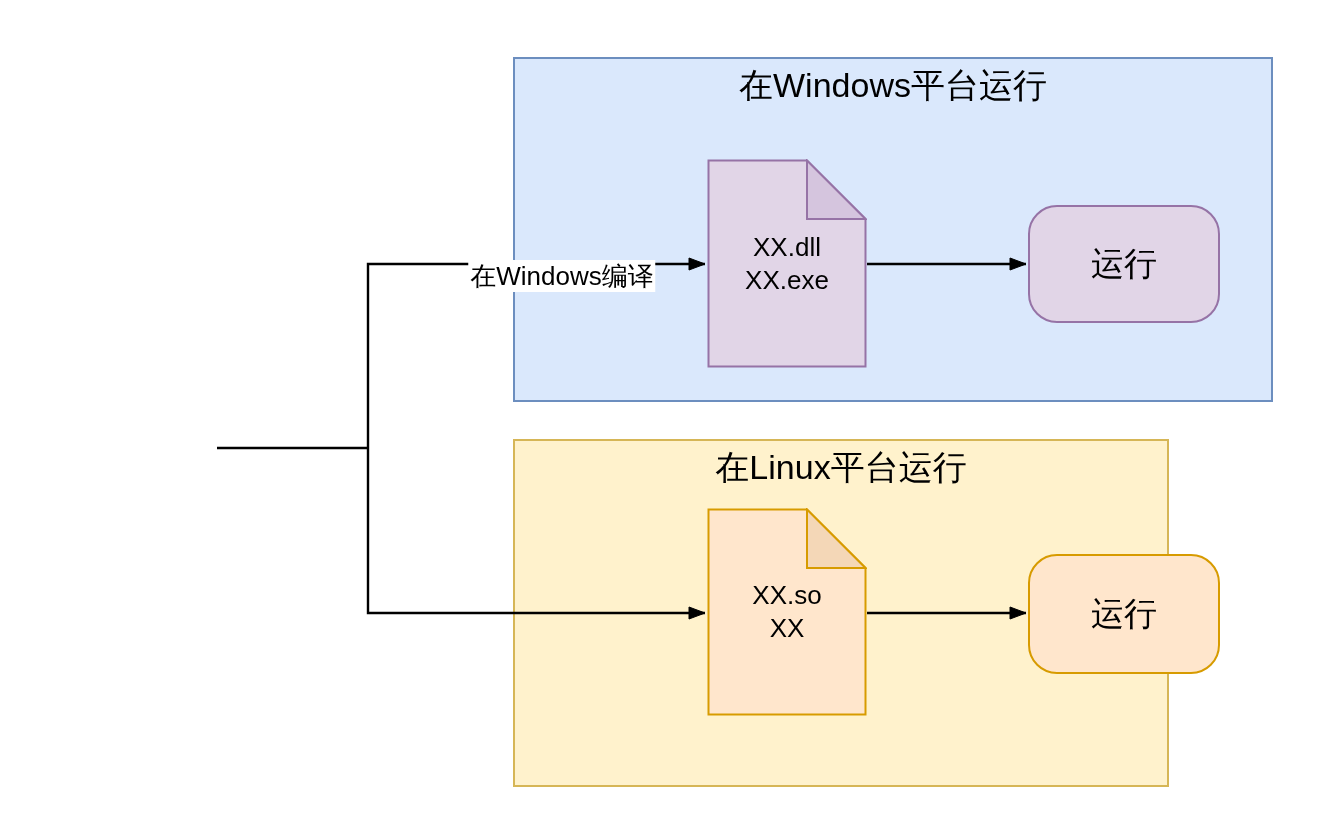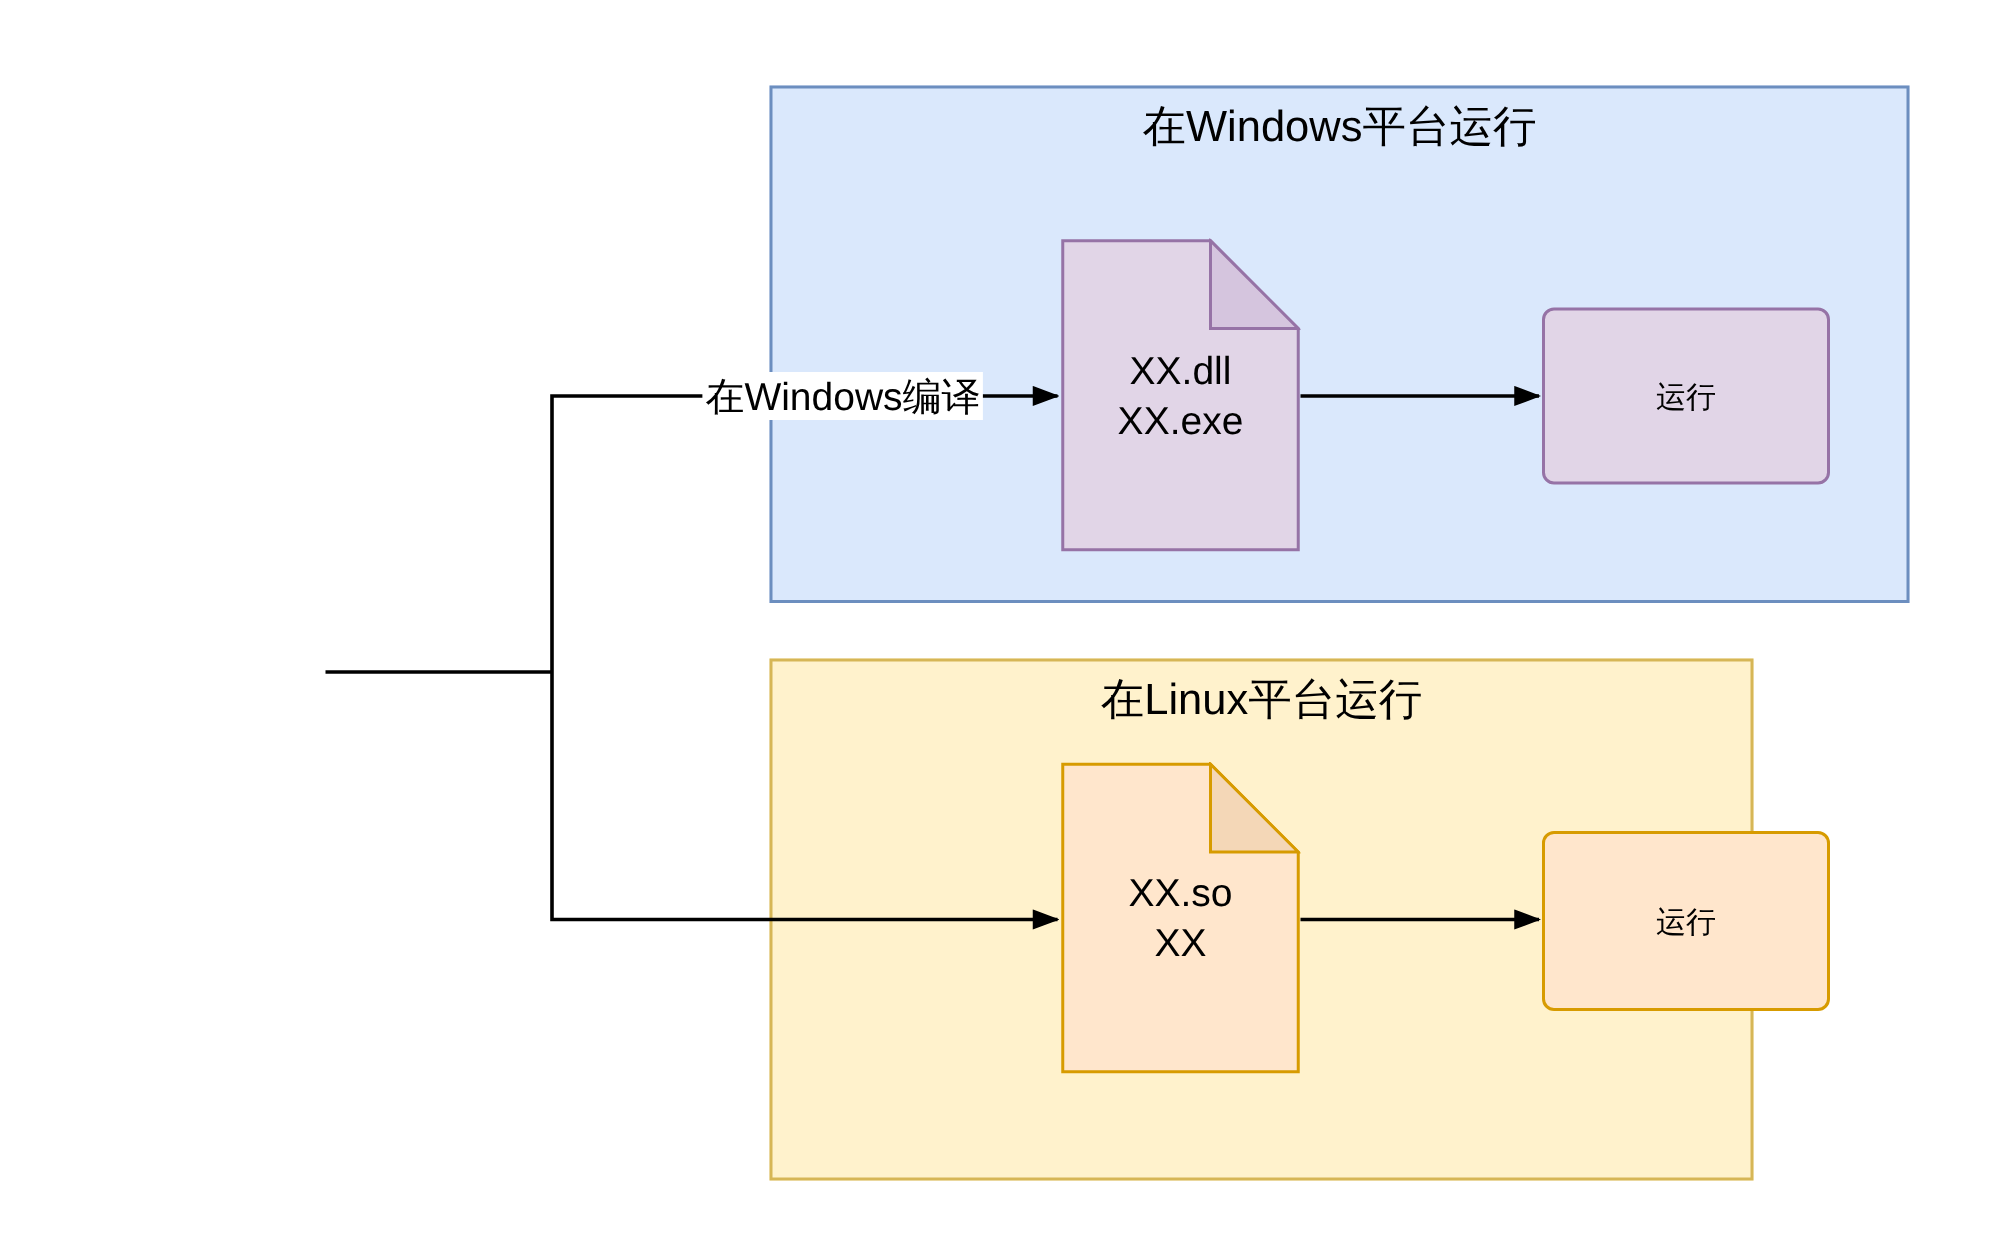--- a/index.html
+++ b/index.html
@@ -26,21 +26,21 @@
     background: #dae8fc; border-color: #6c8ebf;
   }
   .container.linux {
     left: 513px; top: 439px; width: 656px; height: 348px;
     background: #fff2cc; border-color: #d6b656;
   }
   .container-title {
     width: 100%;
     padding-top: 8px;
     text-align: center;
-    font-size: 29px;
+    font-size: 34px;
     line-height: 36px;
     white-space: nowrap;
   }
 
   
   svg.edges {
     position: absolute;
     left: 0; top: 0;
     width: 1338px; height: 832px;
   }
@@ -70,44 +70,44 @@
   }
   .src-doc  { left: 57px;  top: 343px; width: 160px; height: 209px; }
   .win-doc  { left: 707px; top: 159px; width: 160px; height: 209px; }
   .lin-doc  { left: 707px; top: 508px; width: 160px; height: 208px; }
 
   
   .run-box {
     position: absolute;
     width: 192px;
     border: 2px solid;
-    border-radius: 8px;
+    border-radius: 29px;
     display: flex; align-items: center; justify-content: center;
-    font-size: 20px;
+    font-size: 33px;
   }
   .run-box.windows {
     left: 1028px; top: 205px; height: 118px;
     background: #e1d5e7; border-color: #9673a6;
   }
   .run-box.linux {
     left: 1028px; top: 554px; height: 120px;
     background: #ffe6cc; border-color: #d79b00;
   }
 
   
   .edge-label {
     position: absolute;
     transform: translate(-50%, -50%);
     background: #ffffff;
     font-size: 26px;
     line-height: 32px;
     padding: 0 2px;
     white-space: nowrap;
   }
-  .edge-label.windows { left: 562px; top: 264px; }
+  .edge-label.windows { left: 562px; top: 276px; }
   .edge-label.linux   { left: 567px; top: 613px; }
 </style>
 </head>
 <body>
 
 <div class="canvas">
 
   <section class="container windows">
     <div class="container-title">在Windows平台运行</div>
   </section>

